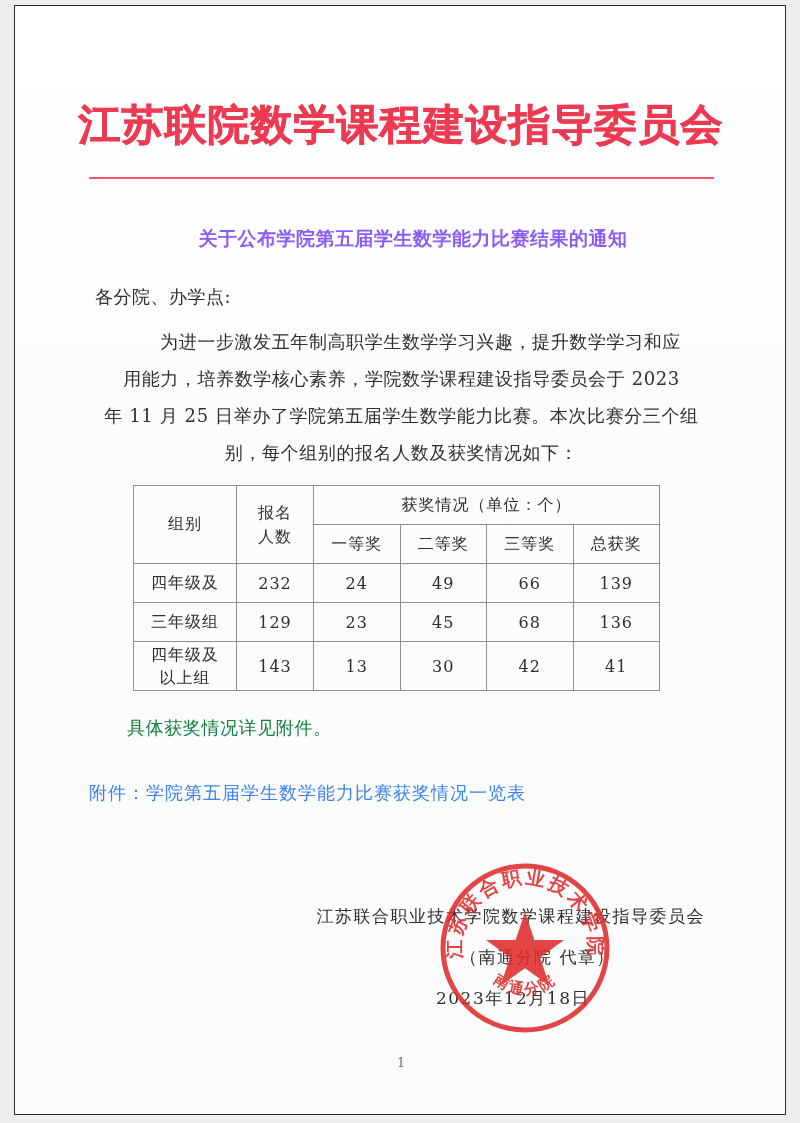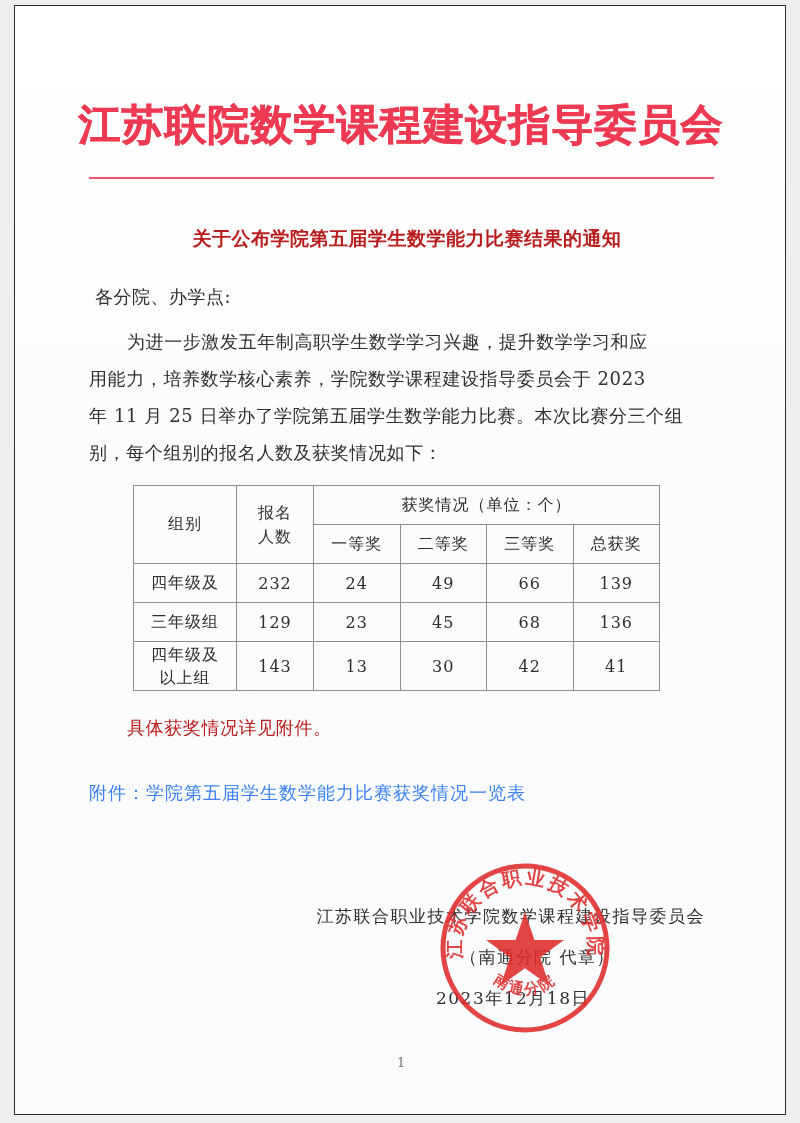--- a/index.html
+++ b/index.html
@@ -62,29 +62,30 @@
     left: 74px;
     top: 76px;
     width: 625px;
     height: 2px;
     background: #f2566b;
   }
 
   
   .doc-title {
     position: absolute;
-    left: 6px;
+    left: 0;
     top: 220px;
     width: 772px;
     text-align: center;
     font-family: "DejaVu Sans", "Liberation Sans", sans-serif;
     font-weight: bold;
     font-size: 19px;
-    color: #b91c1c;
+    color: #8b5cf6;
     letter-spacing: 0.5px;
+    padding-left: 12px;
   }
 
   
   .salutation {
     position: absolute;
     left: 80px;
     top: 279px;
     font-size: 18px;
     color: #2f2f2f;
     letter-spacing: 0.5px;
@@ -94,29 +95,30 @@
     left: 74px;
     top: 317px;
     width: 625px;
   }
   .body-line {
     font-size: 18px;
     color: #2f2f2f;
     line-height: 37px;
     letter-spacing: 0.6px;
     white-space: nowrap;
+    text-align: center;
   }
   .body-line.indent { padding-left: 38px; }
 
   .closing-line {
     position: absolute;
     left: 112px;
     top: 710px;
     font-size: 18px;
-    color: #b91c1c;
+    color: #15803d;
     letter-spacing: 0.6px;
   }
   .attachment-line {
     position: absolute;
     left: 74px;
     top: 775px;
     font-size: 18px;
     color: #3b82f6;
     letter-spacing: 1px;
   }

